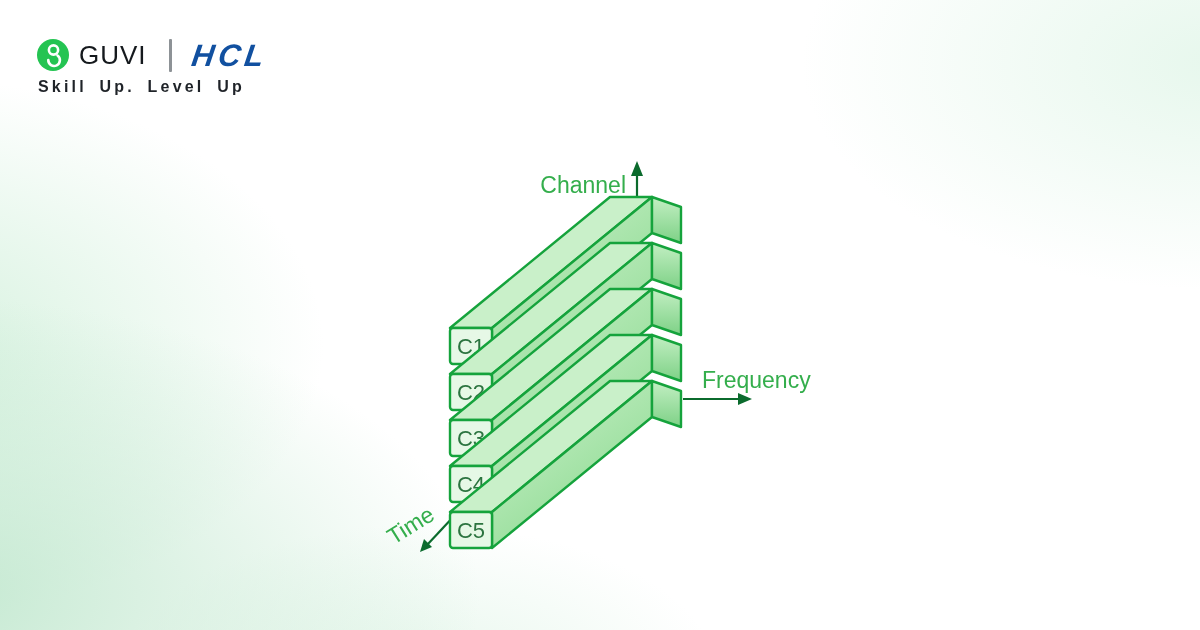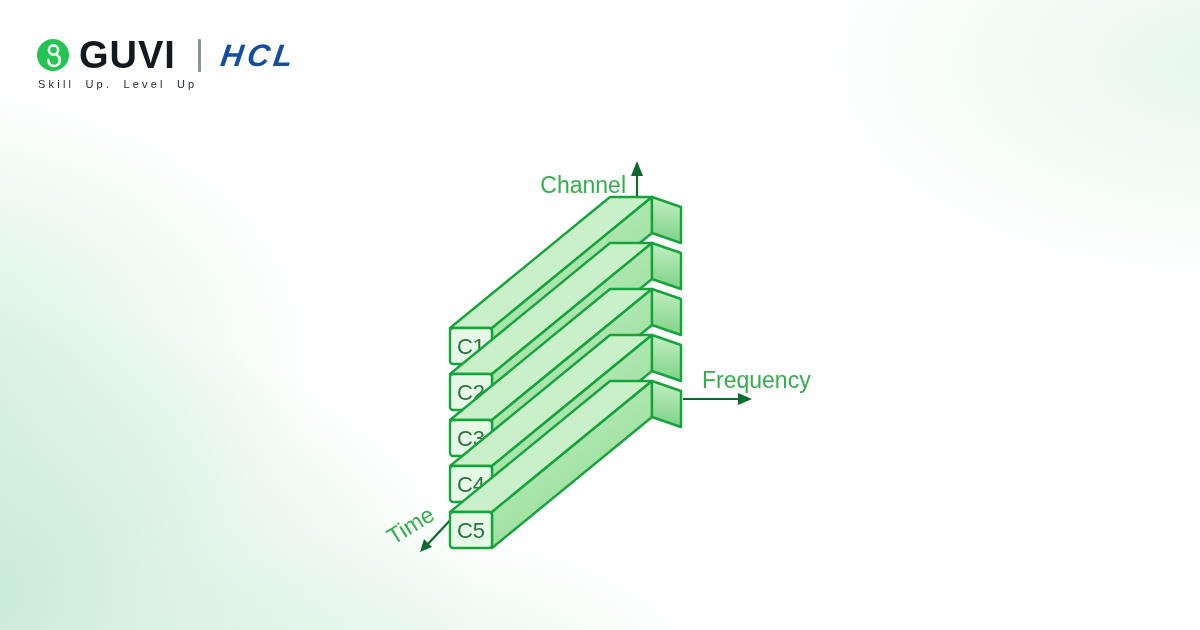--- a/index.html
+++ b/index.html
@@ -15,32 +15,32 @@
     position:relative;
   }
   .stage{position:absolute;inset:0;}
   
   .brand-row{
     position:absolute;left:37px;top:38px;height:34px;
     display:flex;align-items:center;gap:10px;
   }
   .guvi-mark{width:32px;height:32px;flex:0 0 32px;}
   .guvi-word{
-    font-size:38px;font-weight:700;color:#15191d;letter-spacing:1px;line-height:1;
+    font-size:26px;font-weight:400;color:#15191d;letter-spacing:1px;line-height:1;
   }
   .brand-divider{
     width:3px;height:33px;background:#8d9296;margin:0 10px 0 12px;border-radius:1px;
   }
   .hcl-word{
     font-size:31px;font-weight:700;font-style:italic;color:#1150a0;
     letter-spacing:4px;line-height:1;transform:skewX(-8deg);
   }
   .tagline{
     position:absolute;left:38px;top:78px;
-    font-size:11px;font-weight:400;color:#1f2328;
+    font-size:16px;font-weight:700;color:#1f2328;
     letter-spacing:3.2px;word-spacing:5px;
   }
   
   .page-title{
     position:absolute;left:0;right:0;top:86px;text-align:center;
     font-size:32px;font-weight:700;color:#1c1c1c;letter-spacing:0.2px;
   }
   
   svg.diagram{position:absolute;left:0;top:0;}
   .ol{stroke:#15a33c;stroke-width:2.4;stroke-linejoin:round;}

